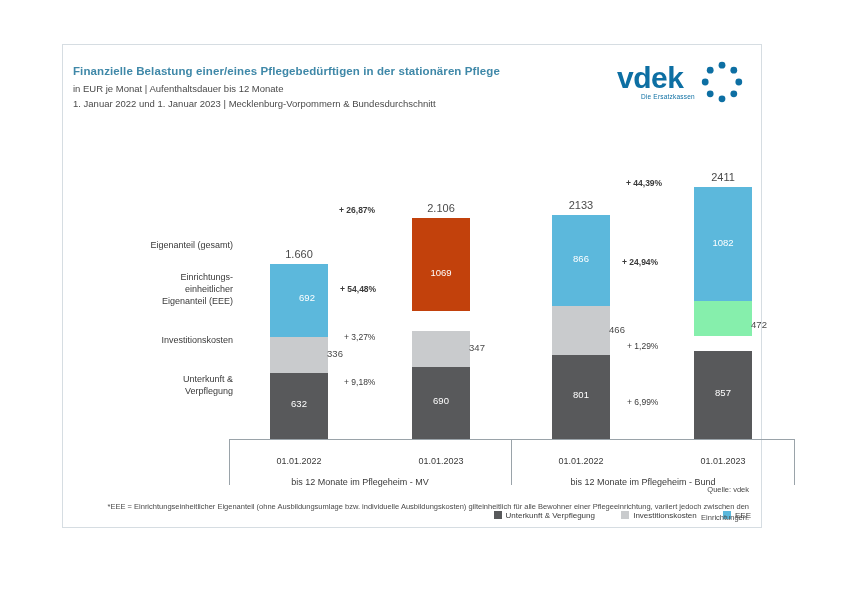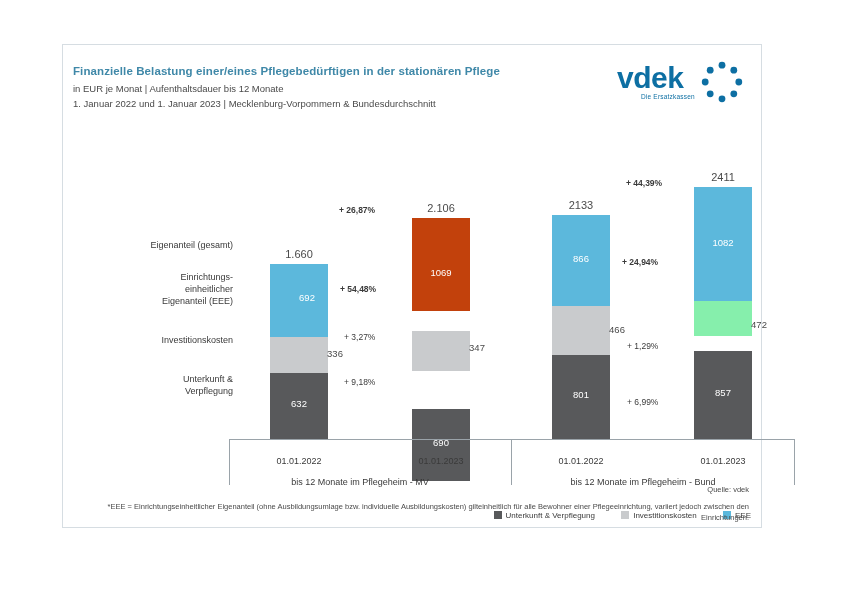--- a/index.html
+++ b/index.html
@@ -246,21 +246,21 @@
         <div class="bar-total" style="top:-16px;">1.660</div>
       </div>
 
       <div class="bar" style="left:349px; top:173px; width:58px; height:221px;">
         <div class="seg" style="top:0; height:93px; background:#c2410c;">
           <div class="seg-label" style="top:49px;">1069</div>
         </div>
         <div class="seg" style="top:113px; height:40px; background:#c9cbcd;">
           <div class="seg-label dark" style="top:11px;">347</div>
         </div>
-        <div class="seg" style="top:149px; height:72px; background:#58595b;margin-top:42px;">
+        <div class="seg" style="top:149px; height:72px; background:#58595b;">
           <div class="seg-label" style="top:28px;">690</div>
         </div>
         <div class="bar-total" style="top:-16px;">2.106</div>
       </div>
 
       <div class="bar" style="left:489px; top:170px; width:58px; height:224px;">
         <div class="seg" style="top:0; height:91px; background:#5cb8dc;">
           <div class="seg-label" style="top:38px;">866</div>
         </div>
         <div class="seg" style="top:91px; height:49px; background:#c9cbcd;">

